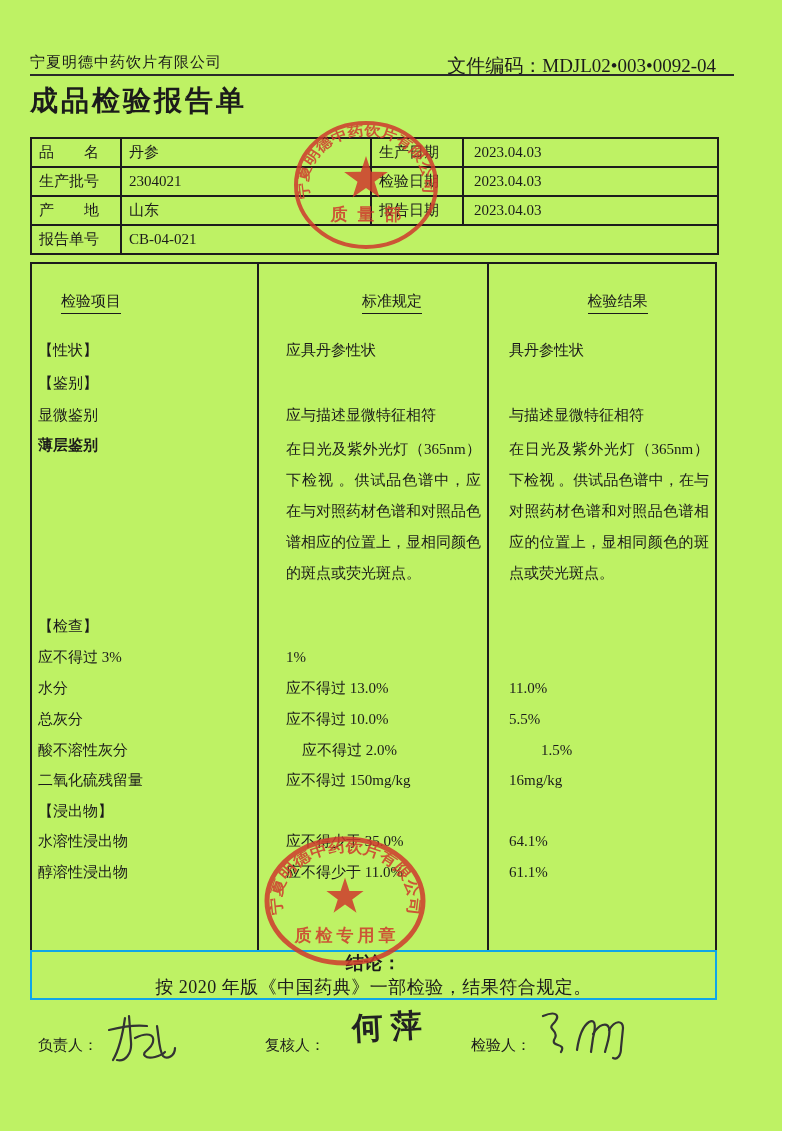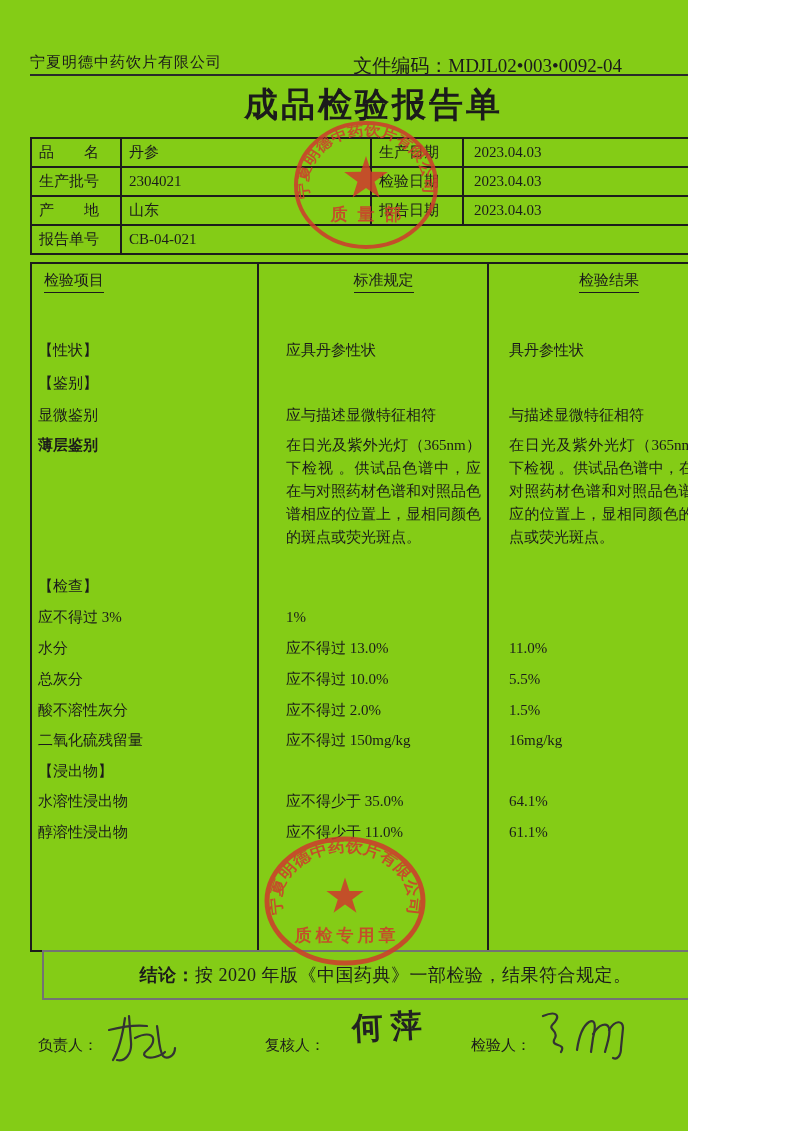--- a/index.html
+++ b/index.html
@@ -1,57 +1,57 @@
 <!DOCTYPE html>
 <html><head>
 <meta charset="utf-8">
 <style>
   * { margin:0; padding:0; box-sizing:border-box; }
   html,body { background:#ffffff; }
   .sheet {
-    position:relative; width:688px; height:1131px; background:#84cc16;
+    position:relative; width:782px; height:1131px; background:#bef264;
     font-family:"Liberation Serif","DejaVu Serif",serif; color:#1b1b1b;
     overflow:hidden;
   }
   
   .co-name   { position:absolute; left:30px; top:53px; font-size:15px; letter-spacing:1px; }
   .doc-code  { position:absolute; right:66px; top:53px; font-size:19px; }
   .head-rule { position:absolute; left:30px; top:74px; width:704px; height:2px; background:#2a2a2a; }
-  .rpt-title { position:absolute; left:30px; top:82px; width:687px; text-align:center;
-               font-size:34px; font-weight:bold; letter-spacing:3px; }
+  .rpt-title { position:absolute; left:30px; top:82px; width:687px; text-align:left;
+               font-size:28px; font-weight:bold; letter-spacing:3px; }
 
   
   table.info { position:absolute; left:30px; top:137px; width:687px; border-collapse:collapse;
                table-layout:fixed; font-size:15px; }
   table.info td { border:2px solid #1c1c1c; height:29px; padding:0 4px 0 7px; vertical-align:middle; }
   table.info td.d { padding-left:10px; }
 
   
   .insp { position:absolute; left:30px; top:262px; width:687px; height:690px;
           border:2px solid #1c1c1c; font-size:15px; }
   .vline { position:absolute; top:0; bottom:0; width:2px; background:#1c1c1c; }
   .vl1 { left:225px; } .vl2 { left:455px; }
   .trow { display:grid; grid-template-columns:227px 230px 226px; }
   .trow > div { display:flex; align-items:center; padding-left:6px; }
   .trow > div:nth-child(2) { padding-left:27px; padding-right:8px; }
   .trow > div:nth-child(3) { padding-left:20px; padding-right:6px; }
   .r-head { height:70px; }
-  .r-head > div { align-items:flex-start; padding-top:7px; }
+  .r-head > div { align-items:center; padding-top:7px;margin-left:17px; }
   .r-head > div:nth-child(2), .r-head > div:nth-child(3) { justify-content:center; }
   .r-head span { border-bottom:1px solid #1b1b1b; padding-bottom:2px; }
   .r-head > div:first-child { padding-left:12px; }
-  .r33 { height:33px; } .r31 { height:31px; } .r30 { height:30px; }
+  .r33 { height:33px; } .r31 { height:31px; } .r30 { height:30px;gap:16px; }
   .gap { margin-top:22px; }
   .para > div { align-items:flex-start; }
-  .para > div > span { line-height:23px; text-align:justify; display:block; padding-top:3px; }
-
-  
-  .concl { position:absolute; left:42px; top:950px; width:687px; height:50px;
-           border:2px solid #737373; display:flex; align-items:center; justify-content:center;
-           font-size:18px; letter-spacing:.5px; }
+  .para > div > span { line-height:31px; text-align:justify; display:block; padding-top:3px; }
+
+  
+  .concl { position:absolute; left:30px; top:950px; width:687px; height:50px;
+           border:2px solid #0ea5e9; display:flex; align-items:center; justify-content:center;
+           font-size:18px; letter-spacing:.5px;flex-direction:column; }
   .concl b { font-weight:bold; }
 
   
   .siglabel { position:absolute; font-size:15px; top:1036px; }
   .sl1 { left:38px; } .sl2 { left:265px; } .sl3 { left:471px; }
   .sigsvg { position:absolute; }
   .sig-name { position:absolute; left:352px; top:1006px; font-size:31px; letter-spacing:8px;
               transform:rotate(-3deg); color:#222; font-weight:bold;
               font-family:"Liberation Serif",serif; }
 

